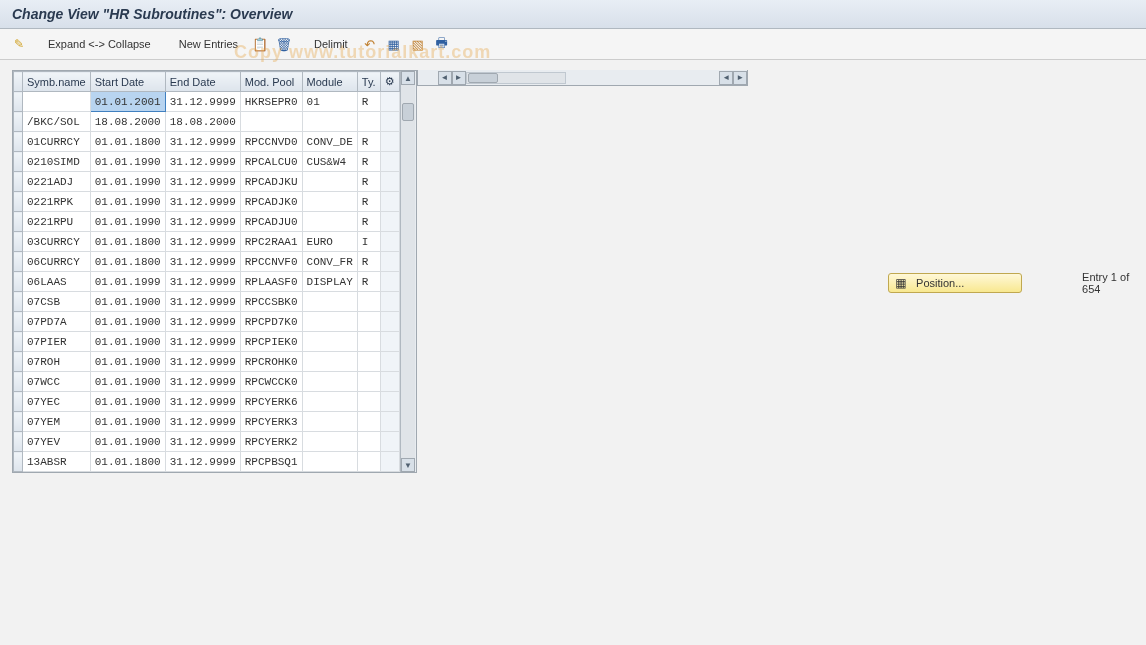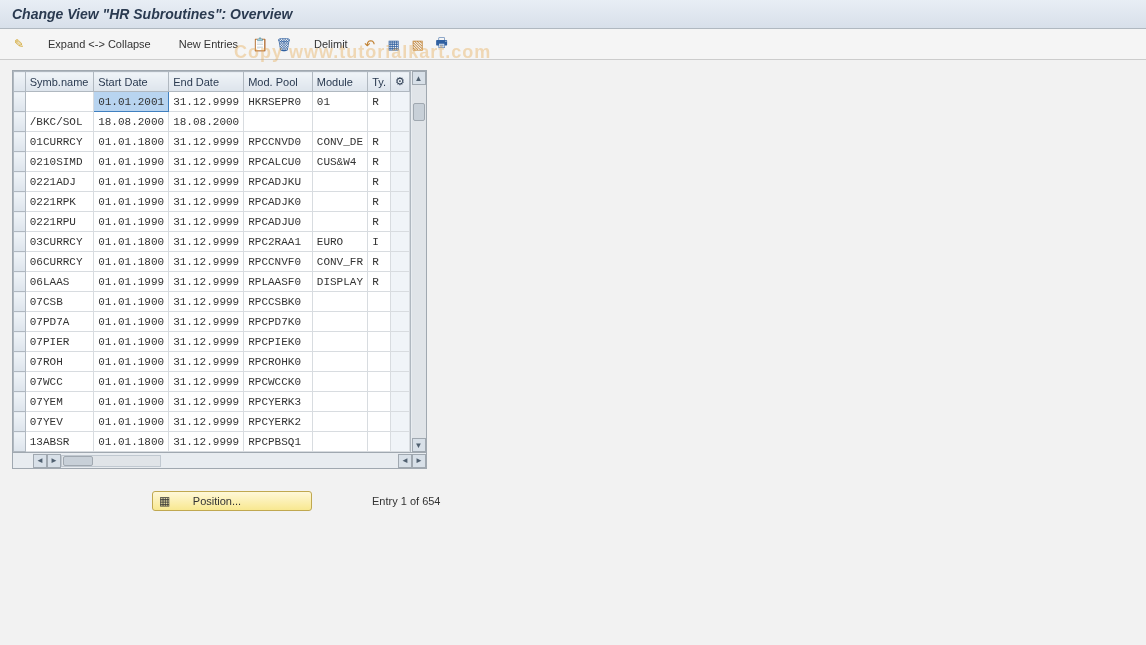--- a/index.html
+++ b/index.html
@@ -52,21 +52,20 @@
       display: inline-flex;
       align-items: center;
       justify-content: center;
       cursor: pointer;
       font-size: 13px;
       border-radius: 2px;
     }
     .content-area {
       padding: 10px 12px;
       display: flex;
-      flex-direction: column;
     }
     .table-container {
       display: flex;
       border: 1px solid #a0a8b0;
       background: #fff;
       width: 415px;
     }
     .data-table {
       border-collapse: collapse;
       font-size: 11px;
@@ -405,20 +404,30 @@
             <td></td>
             <td></td>
             <td style="background: rgb(240, 244, 248); border-left: 1px solid rgb(176, 184, 192);"></td>
           </tr>
           <tr>
             <td class="row-selector"></td>
             <td>07WCC</td>
             <td>01.01.1900</td>
             <td>31.12.9999</td>
             <td>RPCWCCK0</td>
+            <td></td>
+            <td></td>
+            <td style="background: rgb(240, 244, 248); border-left: 1px solid rgb(176, 184, 192);"></td>
+          </tr>
+          <tr>
+            <td class="row-selector"></td>
+            <td>07YEC</td>
+            <td>01.01.1900</td>
+            <td>31.12.9999</td>
+            <td>RPCYERK6</td>
             <td></td>
             <td></td>
             <td style="background: rgb(240, 244, 248); border-left: 1px solid rgb(176, 184, 192);"></td>
           </tr>
           <tr>
             <td class="row-selector"></td>
             <td>07YEM</td>
             <td>01.01.1900</td>
             <td>31.12.9999</td>
             <td>RPCYERK3</td>

